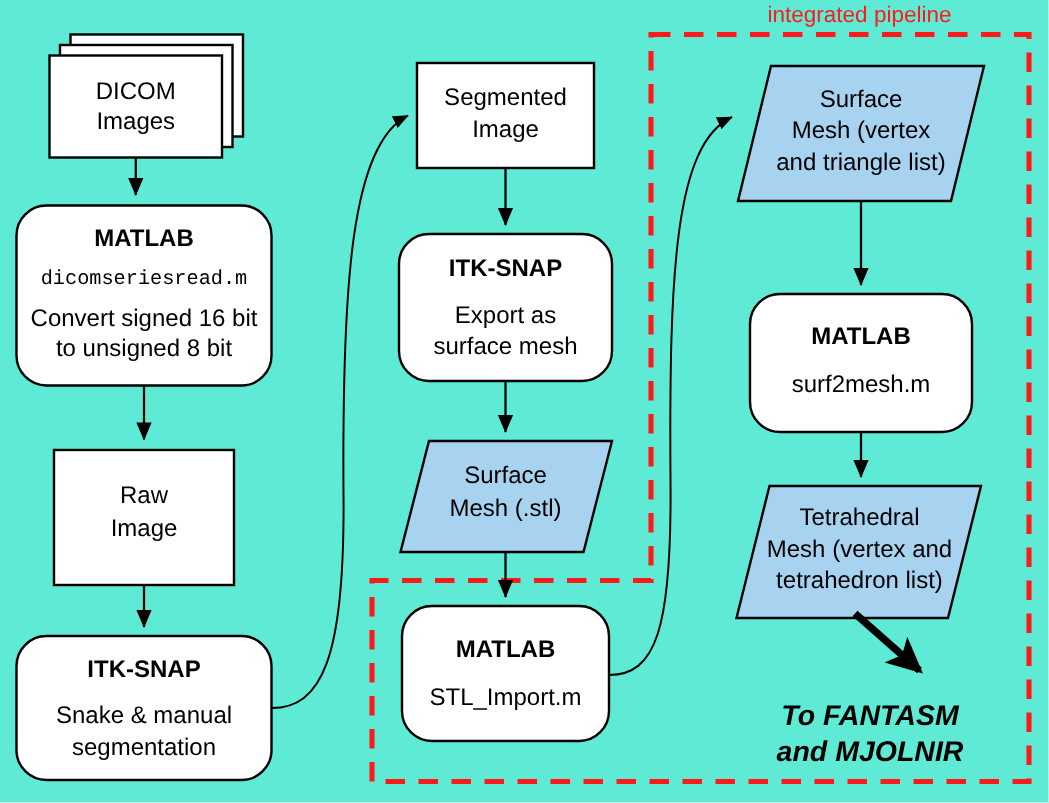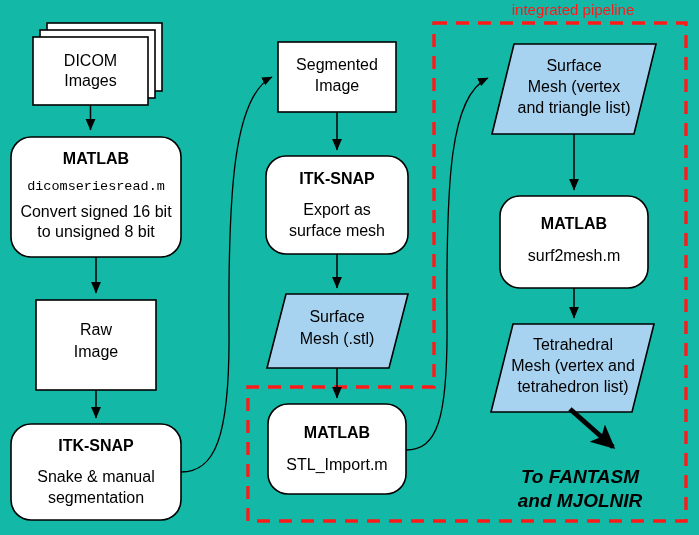--- a/index.html
+++ b/index.html
@@ -4,21 +4,21 @@
 <style>
   html,body{margin:0;padding:0;background:#ffffff;}
   body{
     font-family:"Liberation Sans", sans-serif;
     -webkit-font-smoothing:antialiased;
   }
   #stage{
     position:relative;
     width:699px;
     height:535px;
-    background:#14b8a6;
+    background:#5eead4;
     overflow:hidden;
   }
   svg#chart{
     position:absolute;
     left:0; top:0;
     width:699px;
     height:535px;
   }
   .node-rect{
     fill:#ffffff;

